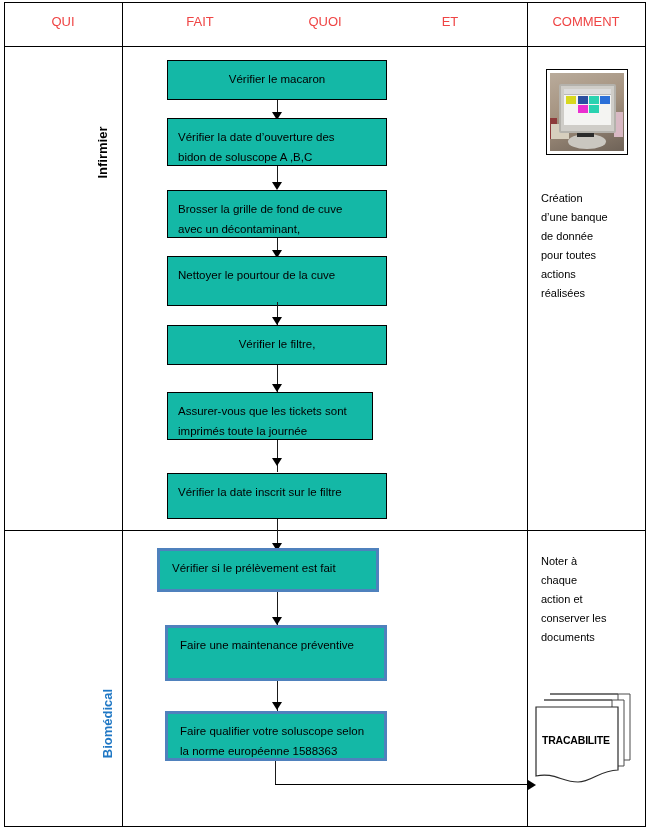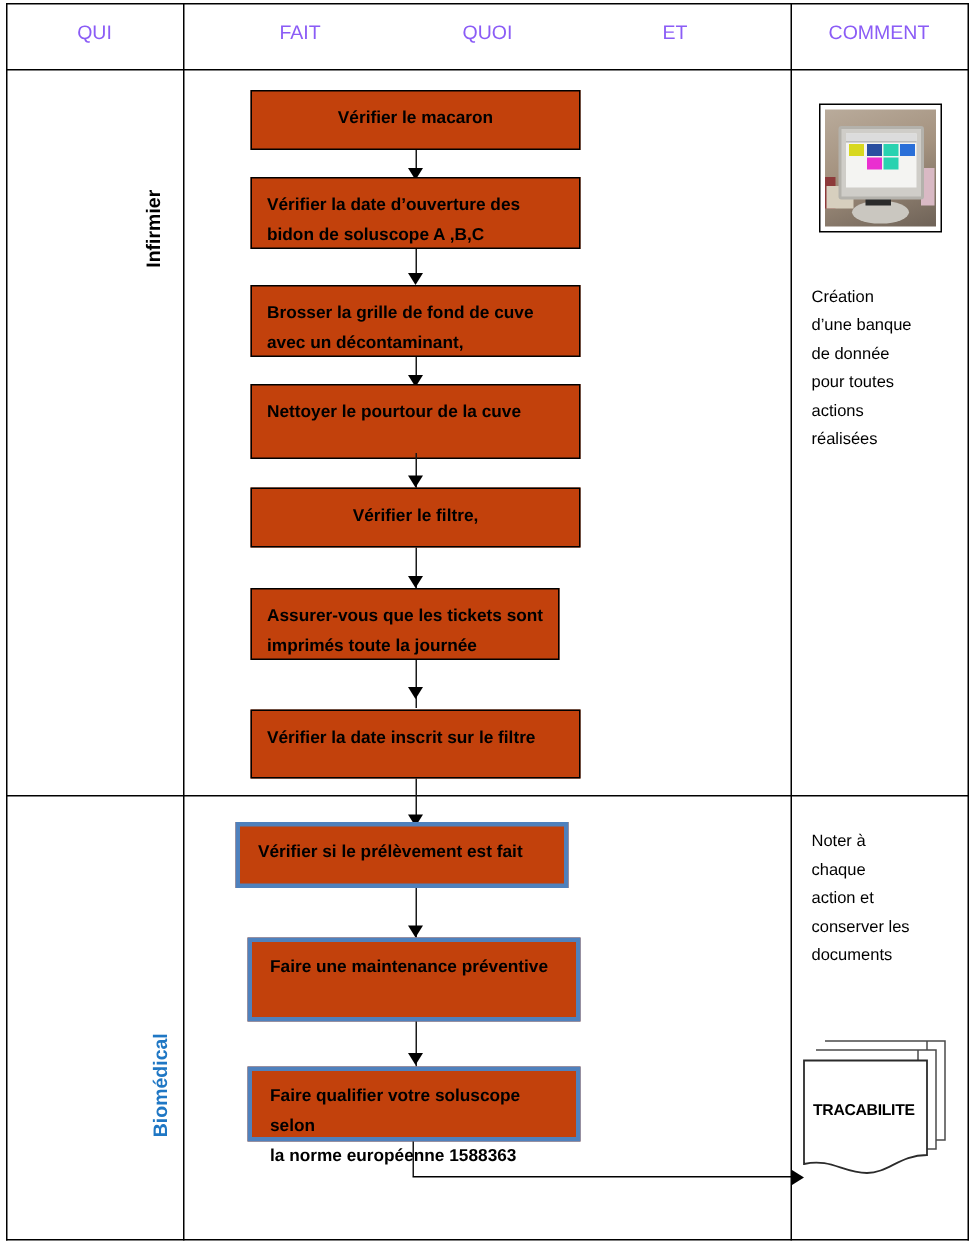--- a/index.html
+++ b/index.html
@@ -29,21 +29,21 @@
 
   
   .hdr {
     position: absolute;
     top: 8px;
     height: 28px;
     line-height: 28px;
     font-size: 13px;
     text-align: center;
     white-space: nowrap;
-    color: #8b5cf6;
+    color: #ef4444;
   }
 
   
   .role-label {
     position: absolute;
     font-weight: bold;
     font-size: 13px;
     white-space: nowrap;
     transform-origin: 50% 50%;
   }
@@ -61,26 +61,25 @@
     width: 110px;
     text-align: center;
     transform: rotate(-90deg);
     color: #1F77C4;
   }
 
   
   .proc-box {
     position: absolute;
     box-sizing: border-box;
-    background: #c2410c;
+    background: #14b8a6;
     border: 1px solid #000000;
     font-size: 11.5px;
     line-height: 20px;
     color: #000;
-    font-weight: bold;
   }
   .proc-box .txt {
     position: absolute;
     left: 10px;
     right: 6px;
     top: 8px;
   }
   .proc-box.centered .txt {
     left: 0;
     right: 0;

